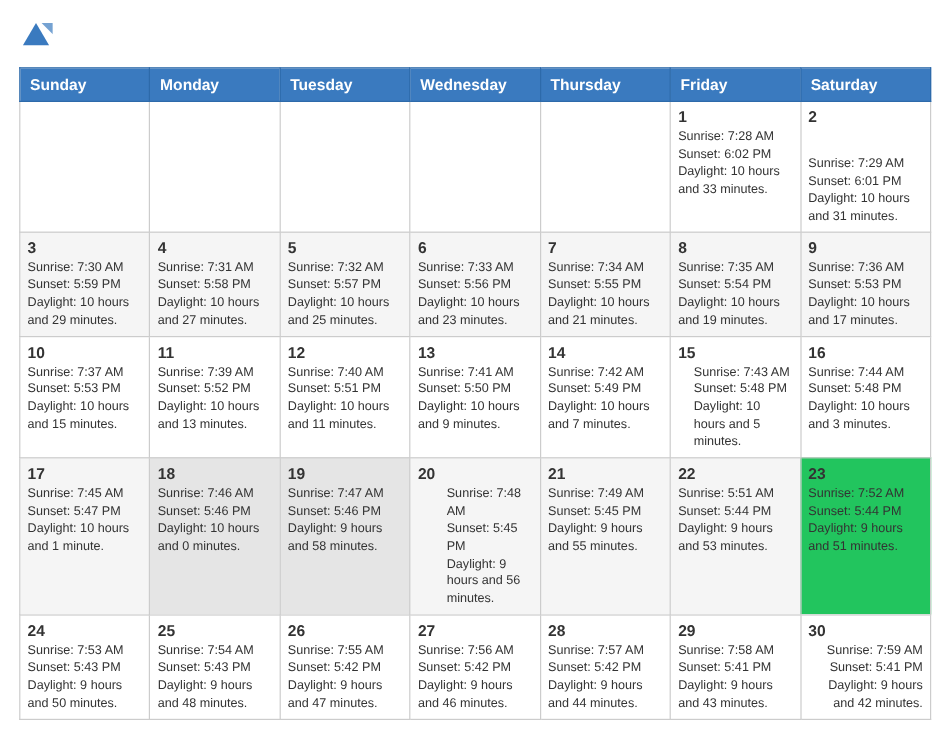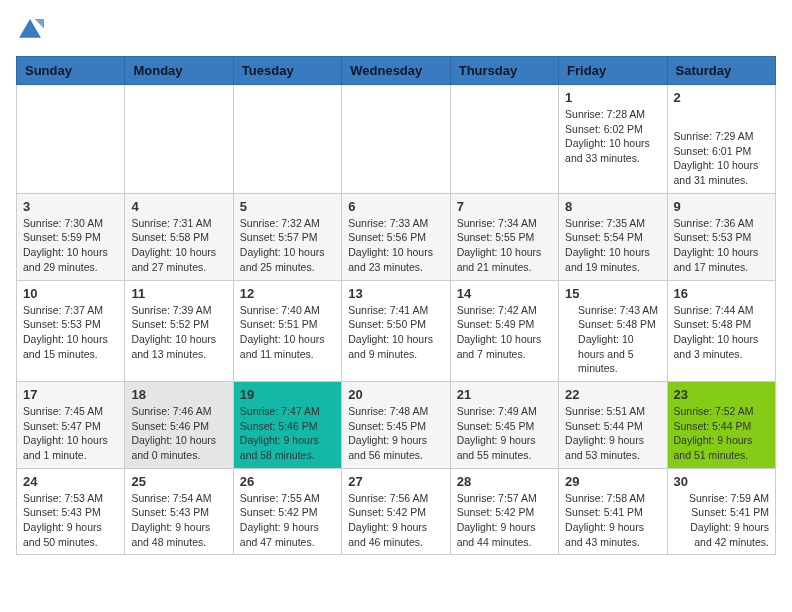--- a/index.html
+++ b/index.html
@@ -52,21 +52,21 @@
       font-size: 14px;
       color: #555;
     }
     .calendar {
       width: 100%;
       border-collapse: collapse;
       border: 1px solid #ccc;
     }
     .calendar th {
       background-color: #3a7abf;
-      color: #0f172a;
+      color: #ffffff;
       text-align: left;
       padding: 6px 8px;
       font-size: 13px;
       border: 1px solid #2d6aaa;
     }
     .calendar td {
       vertical-align: top;
       padding: 5px 6px;
       border: 1px solid #ccc;
       width: calc(100% / 7);
@@ -242,45 +242,45 @@
           <div class="day-info" style="white-space: pre-line;">Sunrise: 7:45 AM
 Sunset: 5:47 PM
 Daylight: 10 hours and 1 minute.</div>
         </td>
         <td style="background-color: #e5e5e5;">
           <span class="day-number">18</span>
           <div class="day-info" style="white-space: pre-line;">Sunrise: 7:46 AM
 Sunset: 5:46 PM
 Daylight: 10 hours and 0 minutes.</div>
         </td>
-        <td style="background-color: #14b8a6;">
+        <td style="background-color: #e5e5e5;">
           <span class="day-number">19</span>
           <div class="day-info" style="white-space: pre-line;">Sunrise: 7:47 AM
 Sunset: 5:46 PM
 Daylight: 9 hours and 58 minutes.</div>
         </td>
         <td style="background-color: rgb(245, 245, 245);">
           <span class="day-number">20</span>
-          <div class="day-info" style="white-space: pre-line;">Sunrise: 7:48 AM
+          <div class="day-info" style="white-space: pre-line; margin-left: 24px;">Sunrise: 7:48 AM
 Sunset: 5:45 PM
 Daylight: 9 hours and 56 minutes.</div>
         </td>
         <td style="background-color: rgb(245, 245, 245);">
           <span class="day-number">21</span>
           <div class="day-info" style="white-space: pre-line;">Sunrise: 7:49 AM
 Sunset: 5:45 PM
 Daylight: 9 hours and 55 minutes.</div>
         </td>
         <td style="background-color: rgb(245, 245, 245);">
           <span class="day-number">22</span>
           <div class="day-info" style="white-space: pre-line;">Sunrise: 5:51 AM
 Sunset: 5:44 PM
 Daylight: 9 hours and 53 minutes.</div>
         </td>
-        <td style="background-color: #84cc16;">
+        <td style="background-color: #22c55e;">
           <span class="day-number">23</span>
           <div class="day-info" style="white-space: pre-line;">Sunrise: 7:52 AM
 Sunset: 5:44 PM
 Daylight: 9 hours and 51 minutes.</div>
         </td>
       </tr>
       <tr>
         <td>
           <span class="day-number">24</span>
           <div class="day-info" style="white-space: pre-line;">Sunrise: 7:53 AM

